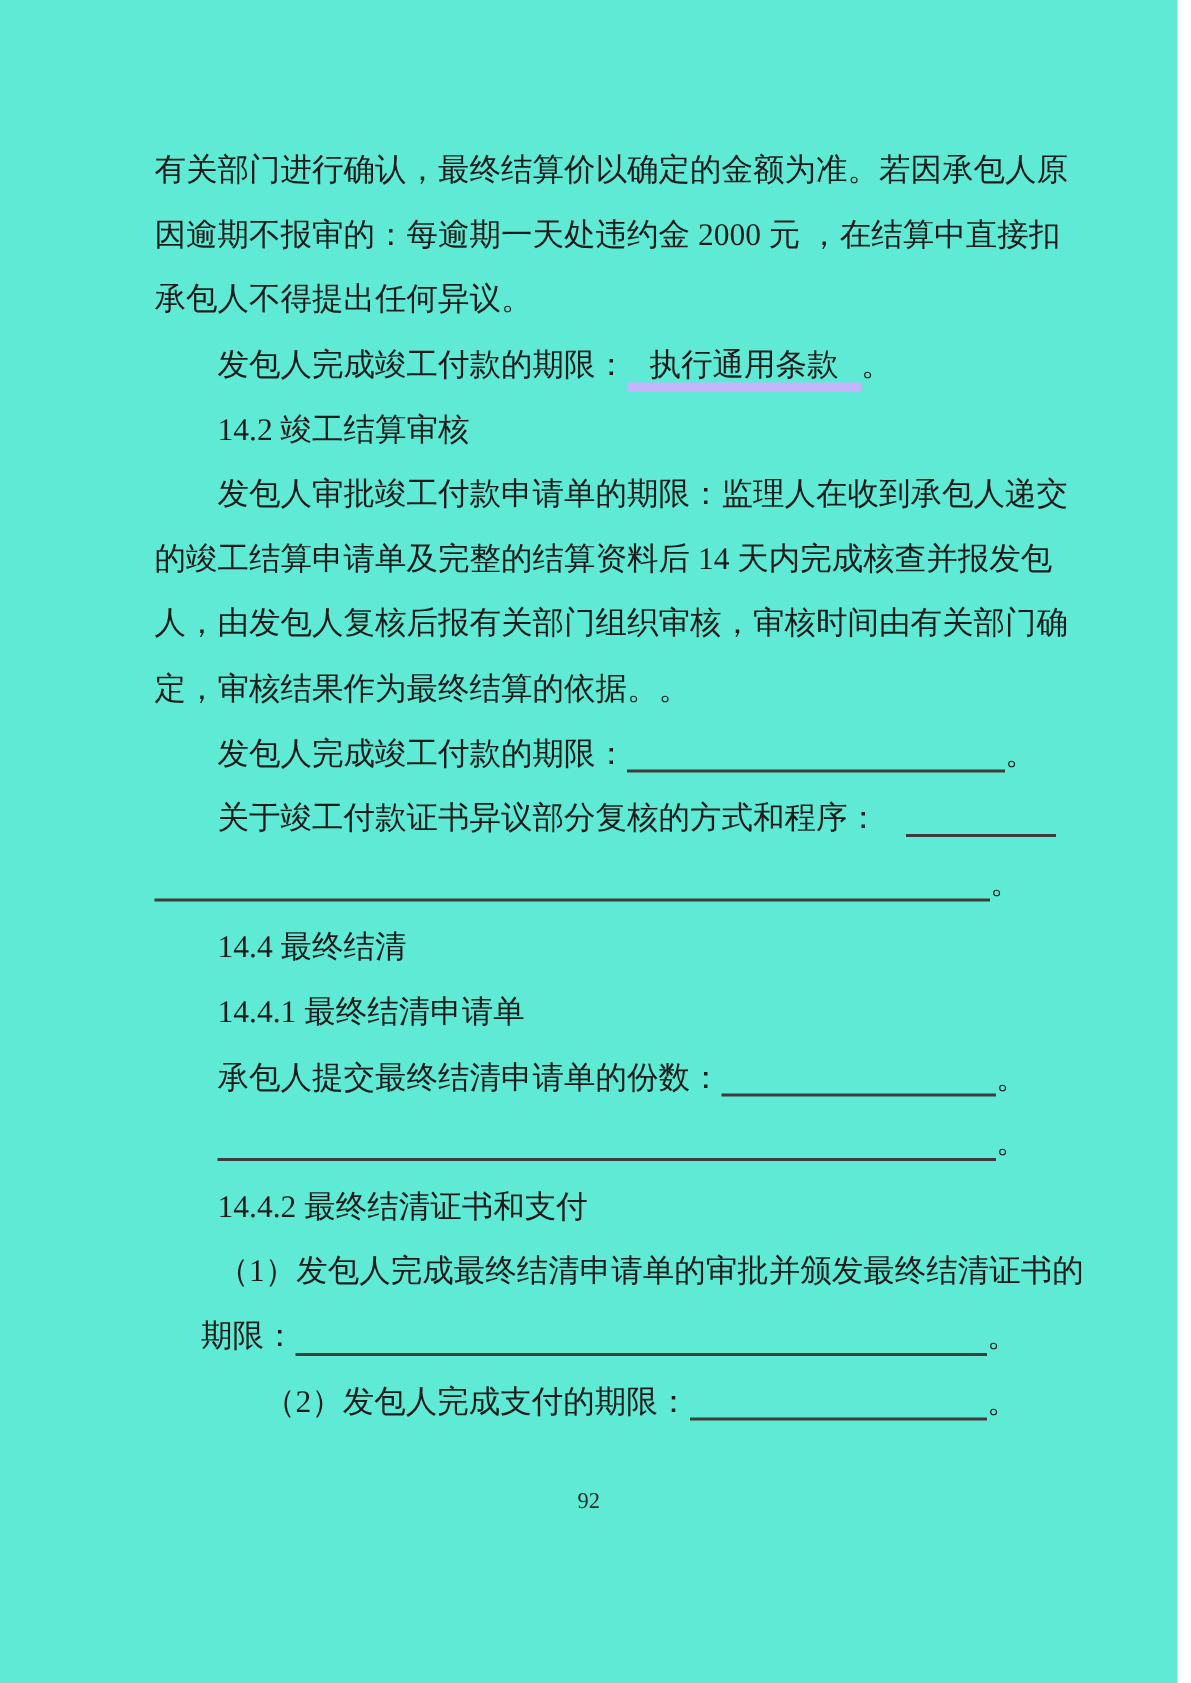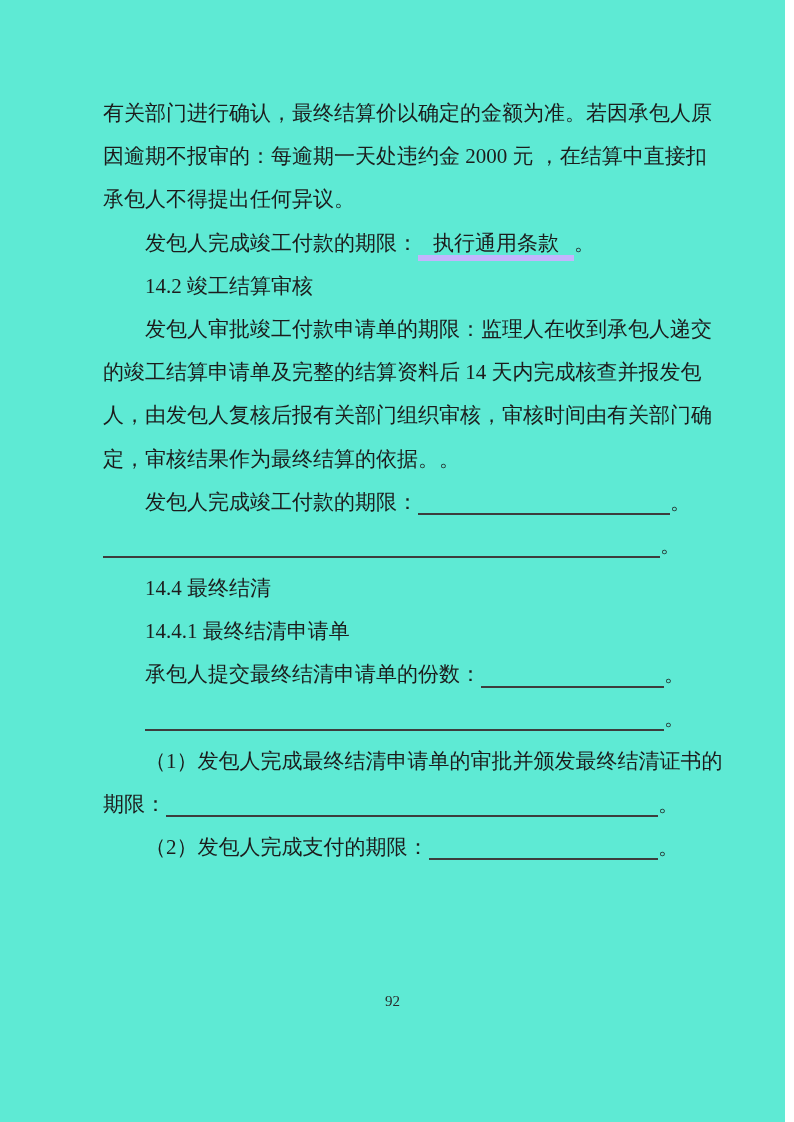--- a/index.html
+++ b/index.html
@@ -58,21 +58,21 @@
     margin-bottom: 9px;
   }
   .blank.fixed {
     flex: 0 0 auto;
     width: 100px;
     margin-left: 18px;
   }
   .pr0  { padding-right: 0; }
   .pr6  { padding-right: 6px; }
   .pr10 { padding-right: 10px; }
-  .pr12 { padding-right: 12px; }
+  .pr12 { padding-right: 12px; margin-left: 31px; }
   
   .uv {
     border-bottom: 6px solid #c4b5fd;
     padding: 0 15px;
   }
   .footer {
     position: absolute;
     top: 991px;
     left: 0;
     width: 100%;
@@ -100,40 +100,45 @@
     <div class="tl j">的竣工结算申请单及完整的结算资料后 14 天内完成核查并报发包</div>
     <div class="tl j">人，由发包人复核后报有关部门组织审核，审核时间由有关部门确</div>
     <div class="tl">定，审核结果作为最终结算的依据。。</div>
 
     <div class="fl ind2 pr0">
       <span class="lbl">发包人完成竣工付款的期限：</span>
       <span class="blank"></span>
       <span class="sfx">。</span>
     </div>
 
+    <div class="fl ind2">
+      <span class="lbl">关于竣工付款证书异议部分复核的方式和程序：</span>
+      <span class="blank fixed"></span>
+    </div>
 
     <div class="fl pr10">
       <span class="blank"></span>
       <span class="sfx">。</span>
     </div>
 
     <div class="tl ind">14.4 最终结清</div>
     <div class="tl ind">14.4.1 最终结清申请单</div>
 
     <div class="fl ind2 pr6">
       <span class="lbl">承包人提交最终结清申请单的份数：</span>
       <span class="blank"></span>
       <span class="sfx">。</span>
     </div>
 
     <div class="fl ind2 pr6">
       <span class="blank"></span>
       <span class="sfx">。</span>
     </div>
 
+    <div class="tl ind">14.4.2 最终结清证书和支付</div>
     <div class="tl ind j">（1）发包人完成最终结清申请单的审批并颁发最终结清证书的</div>
 
     <div class="fl pr12">
       <span class="lbl">期限：</span>
       <span class="blank"></span>
       <span class="sfx">。</span>
     </div>
 
     <div class="fl ind2 pr12">
       <span class="lbl">（2）发包人完成支付的期限：</span>

